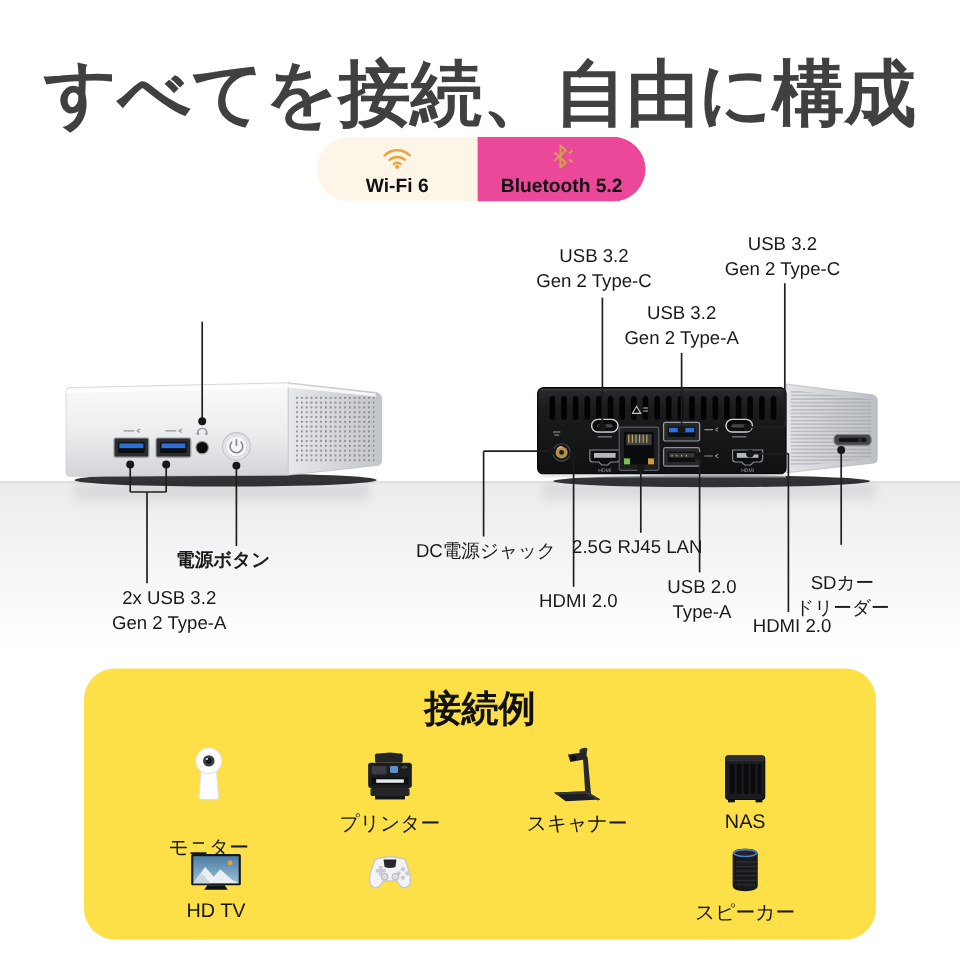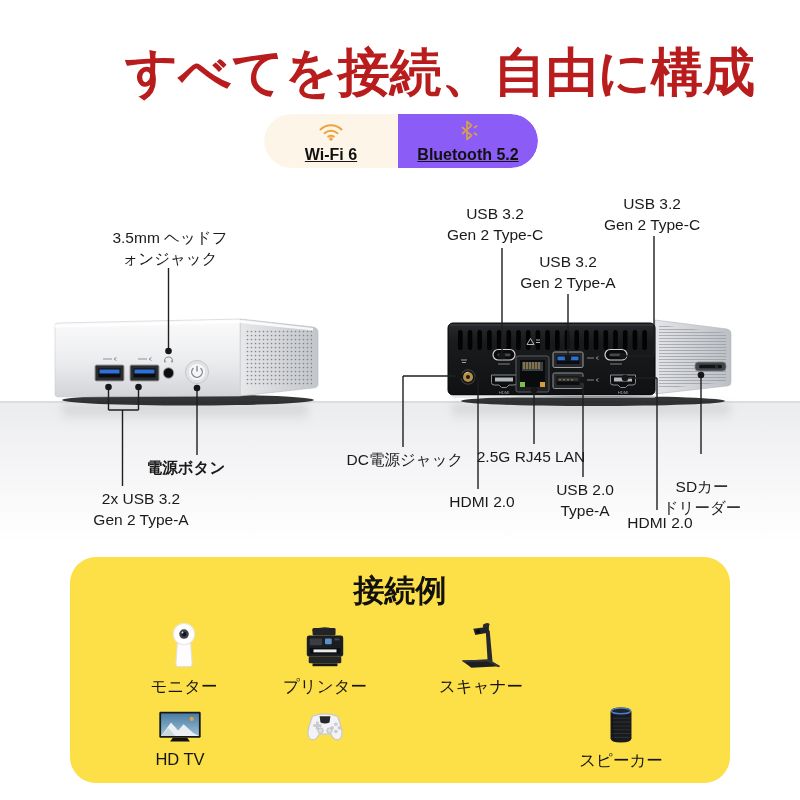--- a/index.html
+++ b/index.html
@@ -7,26 +7,26 @@
          font-family:"Liberation Sans","DejaVu Sans",sans-serif;color:#161616;}
   .floor{position:absolute;left:0;top:403px;width:800px;height:140px;
          background:linear-gradient(180deg,#ebecee 0%,#f4f4f6 40%,#ffffff 100%);}
   .floor-line{position:absolute;left:0;top:401px;width:800px;height:2px;background:#dcdde0;}
   .refl{position:absolute;filter:blur(4px);opacity:.55;}
   .refl-left{left:62px;top:404px;width:246px;height:20px;
          background:linear-gradient(180deg,rgba(90,92,96,.35),rgba(90,92,96,0));}
   .refl-right{left:452px;top:404px;width:278px;height:18px;
          background:linear-gradient(180deg,rgba(90,92,96,.35),rgba(90,92,96,0));}
   .page-title{position:absolute;left:50%;top:38px;transform:translateX(-50%);
-         font-size:52px;font-weight:900;letter-spacing:0px;color:#b91c1c;white-space:nowrap;margin-left:40px;}
+         font-size:60px;font-weight:900;letter-spacing:0px;color:#404040;white-space:nowrap;}
   .pills{position:absolute;left:264px;top:114px;width:274px;height:54px;border-radius:27px;
          overflow:hidden;display:flex;}
-  .pill{display:flex;flex-direction:column;align-items:center;justify-content:center;gap:1px;padding-top:2px;text-decoration:underline;}
+  .pill{display:flex;flex-direction:column;align-items:center;justify-content:center;gap:1px;padding-top:2px;}
   .pill-wifi{width:134px;background:#fdf5e7;border-radius:27px 0 0 27px;}
-  .pill-bt{width:140px;background:#8b5cf6;border-radius:0 27px 27px 0;}
+  .pill-bt{width:140px;background:#ec4899;border-radius:0 27px 27px 0;}
   .pill-label{font-size:16px;font-weight:700;color:#111;}
   .plabel{position:absolute;transform:translateX(-50%);text-align:center;
          font-size:15.5px;line-height:21px;color:#1a1a1a;white-space:pre-line;}
   .overlay{position:absolute;left:0;top:0;width:800px;height:800px;pointer-events:none;}
   .devsvg{position:absolute;}
   .card{position:absolute;left:70px;top:557px;width:660px;height:226px;border-radius:26px;
          background:#fde047;}
   .card-title{position:absolute;left:50%;top:13px;transform:translateX(-50%);
          font-size:31px;font-weight:800;color:#111;}
   .cell{position:absolute;width:170px;display:flex;flex-direction:column;align-items:center;}
@@ -251,22 +251,20 @@
       <circle cx="623" cy="356" r="3.3"></circle>
       <circle cx="459" cy="376" r="3.3"></circle>
       <circle cx="478" cy="379" r="3.3"></circle>
       <circle cx="534" cy="390" r="3.3"></circle>
       <circle cx="583" cy="380" r="3.3"></circle>
       <circle cx="625" cy="378" r="3.3"></circle>
       <circle cx="701" cy="375" r="3.3"></circle>
     </g>
   </svg>
 
-  <div class="plabel" style="left:170px;top:227px;">3.5mm ヘッドフ
-ォンジャック</div>
   <div class="plabel" style="left:186px;top:457px;font-weight:bold;">電源ボタン</div>
   <div class="plabel" style="left:121px;top:488px;margin-left:20px;">2x USB 3.2
 Gen 2 Type-A</div>
   <div class="plabel" style="left:495px;top:203px;">USB 3.2
 Gen 2 Type-C</div>
   <div class="plabel" style="left:568px;top:251px;">USB 3.2
 Gen 2 Type-A</div>
   <div class="plabel" style="left:652px;top:193px;">USB 3.2
 Gen 2 Type-C</div>
   <div class="plabel" style="left:405px;top:449px;">DC電源ジャック</div>
@@ -274,21 +272,21 @@
   <div class="plabel" style="left:482px;top:491px;">HDMI 2.0</div>
   <div class="plabel" style="left:585px;top:479px;">USB 2.0
 Type-A</div>
   <div class="plabel" style="left:660px;top:512px;">HDMI 2.0</div>
   <div class="plabel" style="left:702px;top:476px;">SDカー
 ドリーダー</div>
 
   <div class="card">
     <div class="card-title">接続例</div>
 
-    <div class="cell" style="left:29px;top:62px;">
+    <div class="cell" style="left:19px;top:62px;gap:20px;">
       <div class="icon-box">
         <svg width="46" height="50" viewBox="0 0 54 58">
           <path d="M19,29 Q19,25 22,25 L32,25 Q35,25 35,29 L36.5,50 Q36.5,53 33.5,53 L20.5,53 Q17.5,53 17.5,50 Z" fill="#fdfdfd" stroke="#e0e0e3" stroke-width="1.2"></path>
           <circle cx="27" cy="15" r="12.5" fill="#ffffff" stroke="#e7e7ea" stroke-width="1.2"></circle>
           <circle cx="27" cy="15" r="5.6" fill="#3a3f4a"></circle>
           <circle cx="27" cy="15" r="2.8" fill="#13151a"></circle>
           <circle cx="25.2" cy="13.2" r="1.1" fill="#ffffff" opacity="0.85"></circle>
         </svg>
       </div>
       <div class="cell-label">モニター</div>
@@ -319,20 +317,36 @@
           <path d="M20,8 L36,6 L36.5,12 L22,14.5 Z" fill="#222327"></path>
           <circle cx="25" cy="11" r="2.2" fill="#0b0c0d"></circle>
           <path d="M33,11 L37,10 L40,42 L35,43 Z" fill="#28292d"></path>
           <path d="M8,41 L36,40 L48,47 L18,48.5 Z" fill="#1d1e21"></path>
           <path d="M8,41 L36,40 L48,47 L46,48 L35,42 L10,43 Z" fill="#343539"></path>
         </svg>
       </div>
       <div class="cell-label">スキャナー</div>
     </div>
 
+    <div class="cell" style="left:466px;top:62px;">
+      <div class="icon-box">
+        <svg width="46" height="44" viewBox="0 0 48 46">
+          <rect x="7" y="3" width="34" height="38" rx="2.5" fill="#1b1c1f" stroke="#0b0c0d" stroke-width="1"></rect>
+          <rect x="7" y="3" width="34" height="5" rx="2" fill="#2c2d31"></rect>
+          <rect x="10.5" y="10" width="4.2" height="26" rx="1.2" fill="#0a0b0c"></rect>
+          <rect x="16.6" y="10" width="4.2" height="26" rx="1.2" fill="#0a0b0c"></rect>
+          <rect x="22.7" y="10" width="4.2" height="26" rx="1.2" fill="#0a0b0c"></rect>
+          <rect x="28.8" y="10" width="4.2" height="26" rx="1.2" fill="#0a0b0c"></rect>
+          <rect x="34.9" y="10" width="3" height="26" rx="1.2" fill="#0a0b0c"></rect>
+          <rect x="9" y="41" width="6" height="2.5" fill="#121315"></rect>
+          <rect x="33" y="41" width="6" height="2.5" fill="#121315"></rect>
+        </svg>
+      </div>
+      <div class="cell-label">NAS</div>
+    </div>
 
     <div class="cell row2" style="left:25px;top:146px;">
       <div class="icon-box">
         <svg width="50" height="36" viewBox="0 0 54 40">
           <defs>
             <linearGradient id="skyGrad" x1="0" y1="0" x2="0" y2="1">
               <stop offset="0" stop-color="#4a7da3"></stop>
                 <stop offset="1" stop-color="#9cc0d6"></stop>
             </linearGradient>
           </defs>

